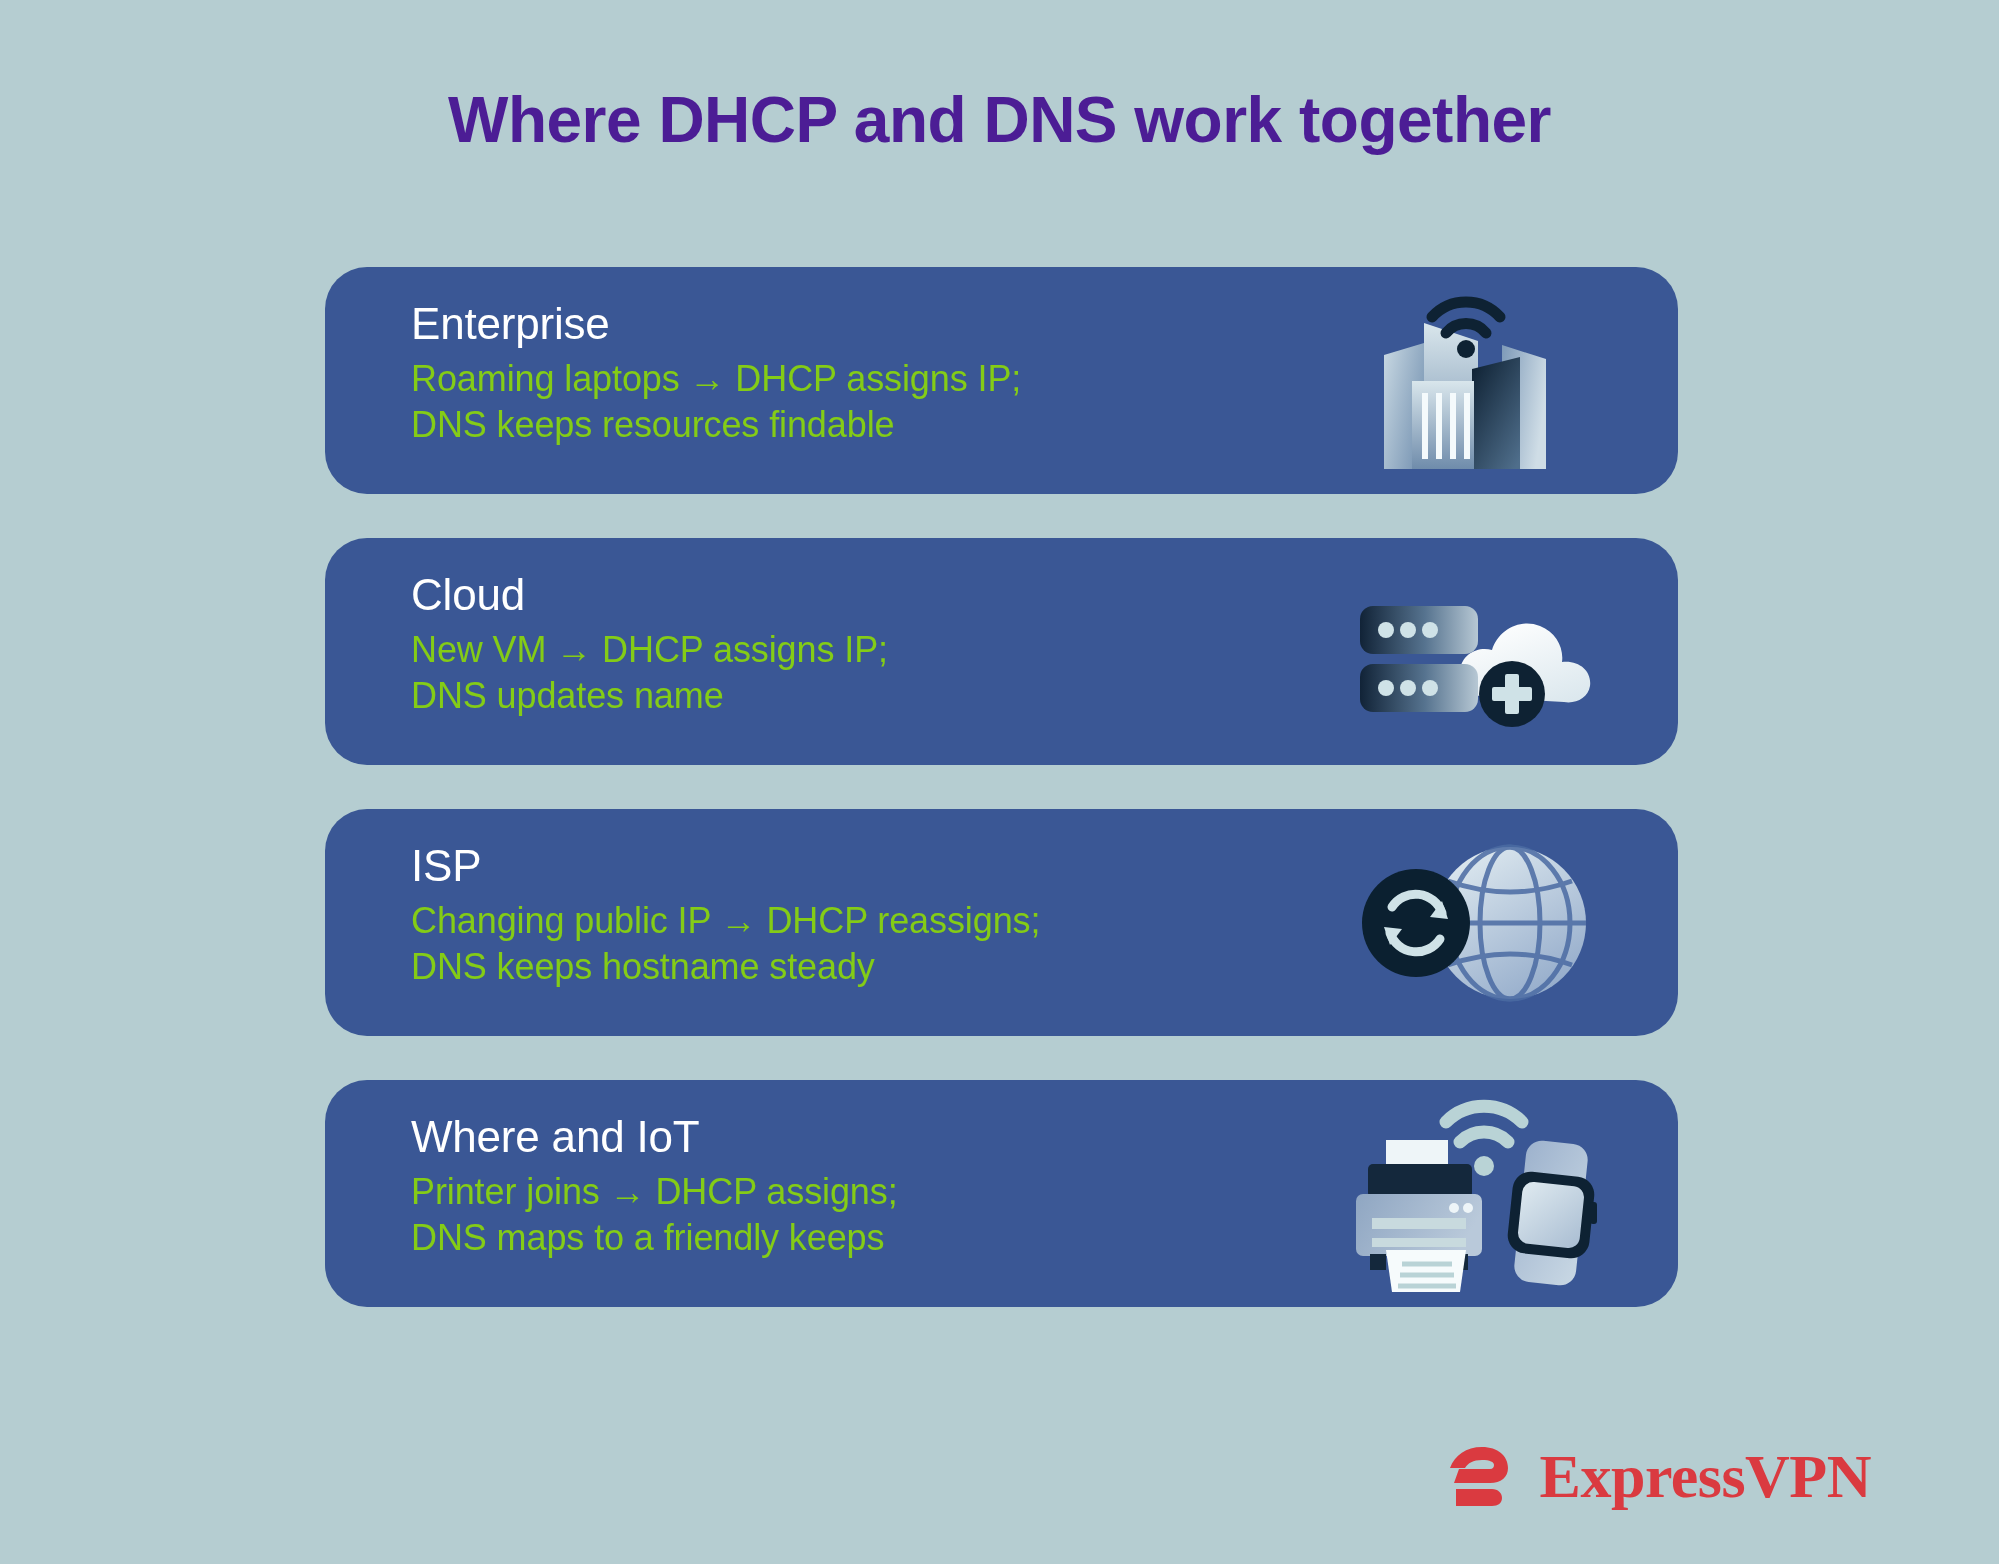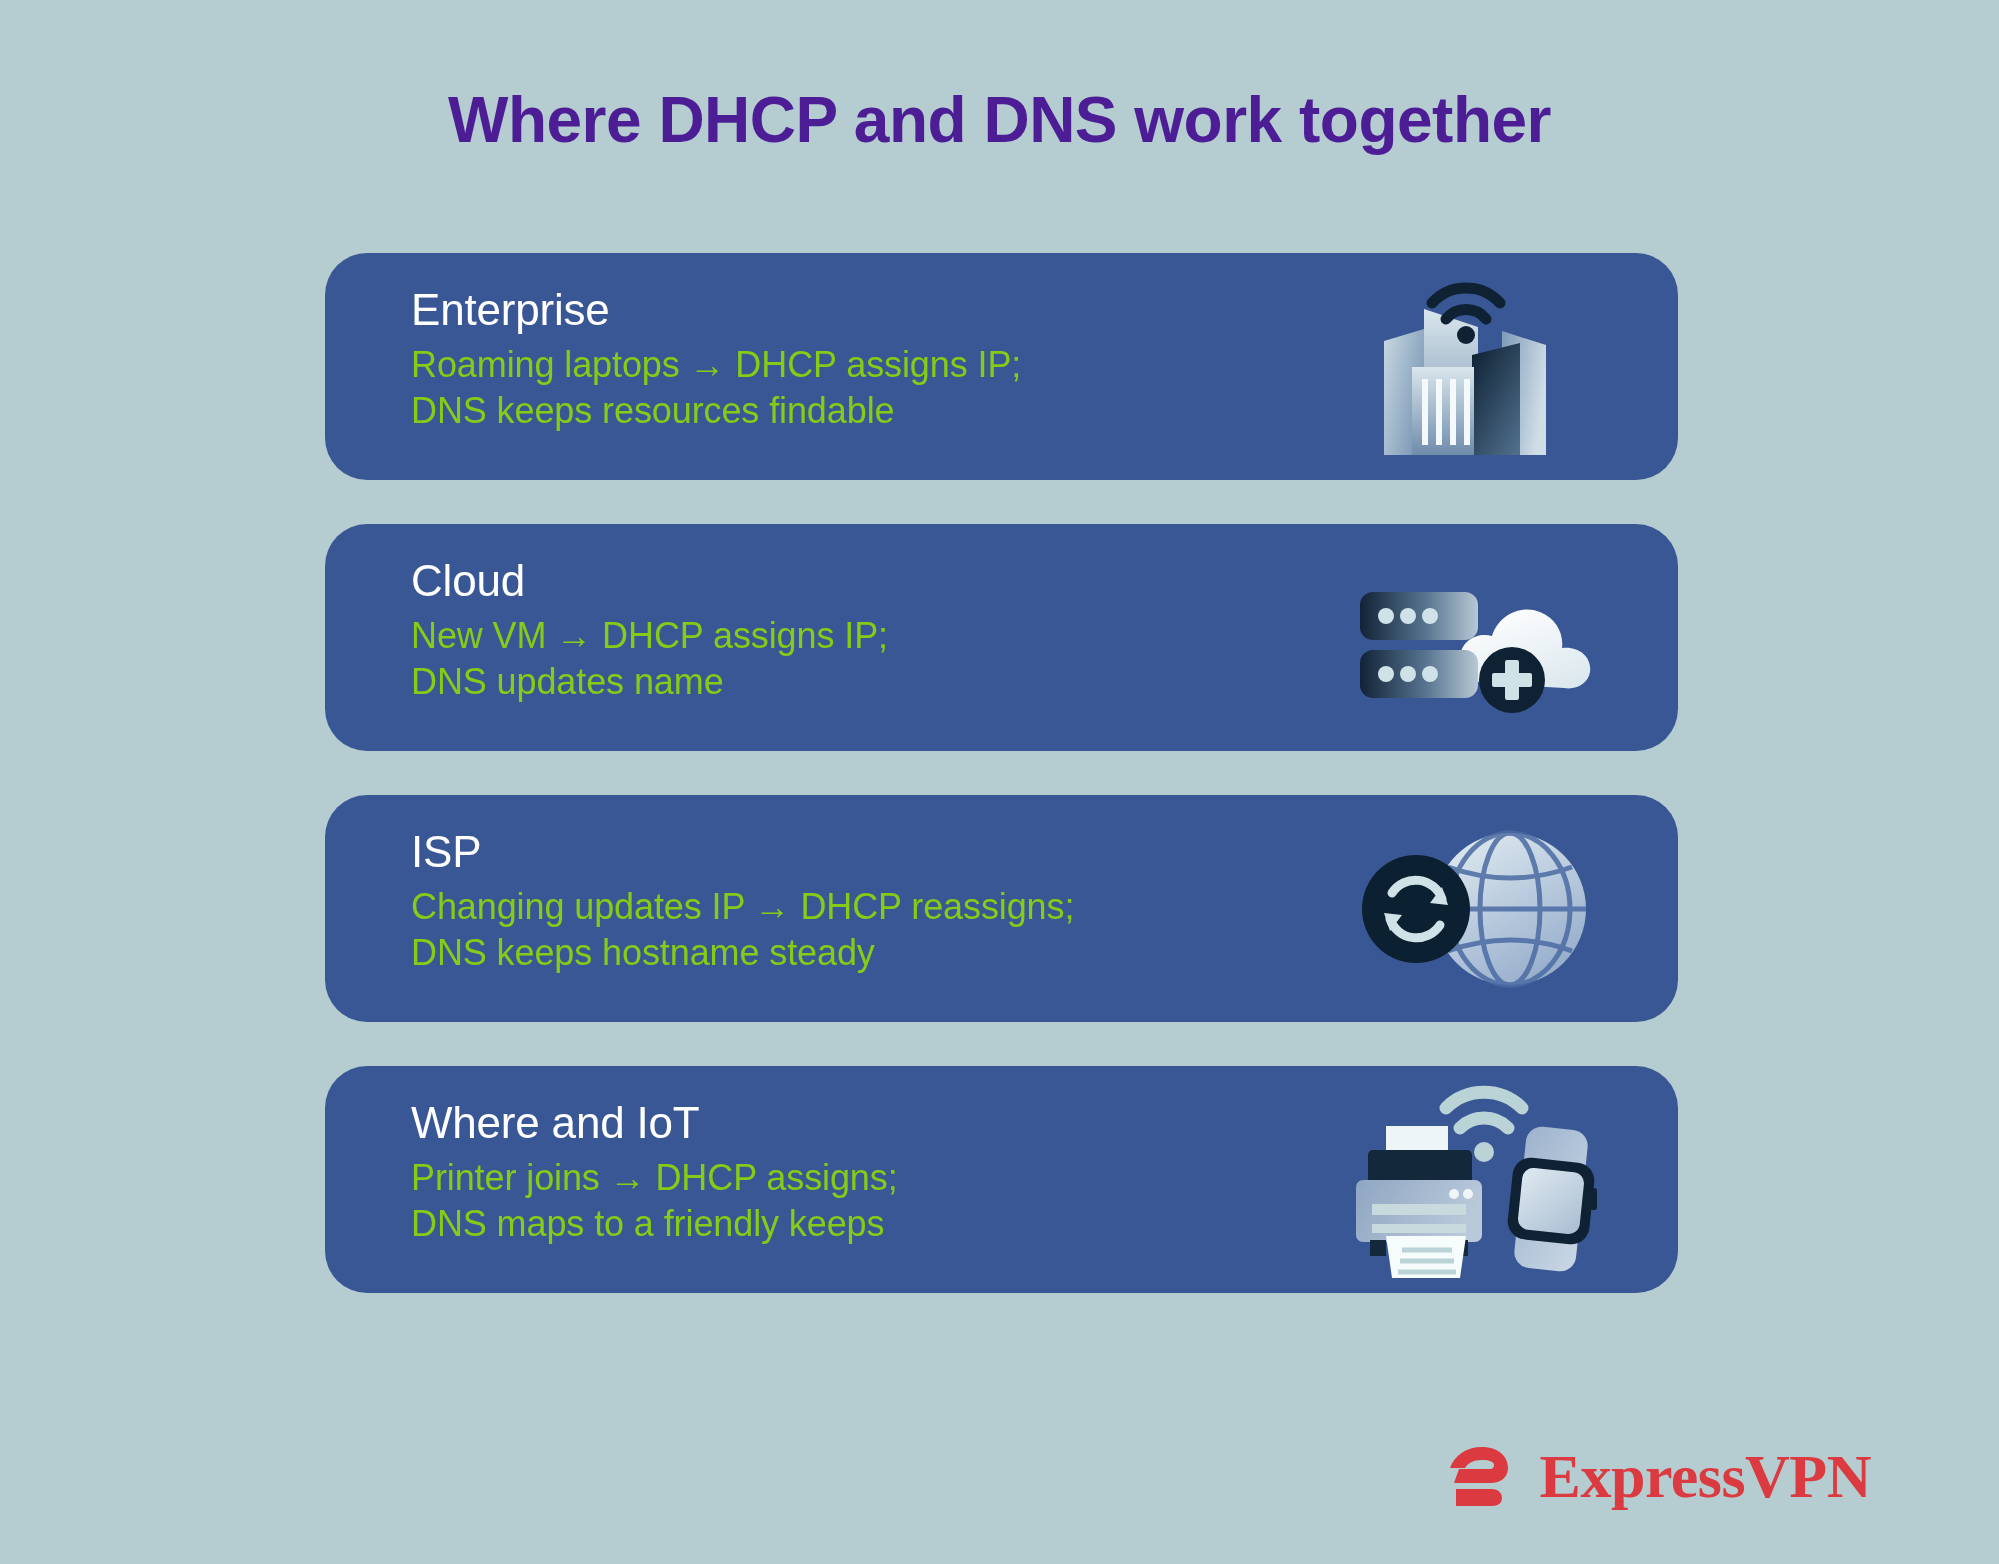--- a/index.html
+++ b/index.html
@@ -29,21 +29,21 @@
     color: #4c1d95;
     font-size: 64px;
     font-weight: bold;
     letter-spacing: -0.5px;
     line-height: 1;
   }
 
   .cards {
     position: absolute;
     left: 325px;
-    top: 253px;
+    top: 267px;
     width: 1353px;
   }
 
   .card {
     position: relative;
     box-sizing: border-box;
     height: 227px;
     margin-bottom: 44px;
     background: #3a5795;
     border-radius: 42px;
@@ -222,21 +222,21 @@
           <rect x="155" y="122" width="14" height="40" rx="2" fill="#cfe2e7"></rect>
           <rect x="142" y="135" width="40" height="14" rx="2" fill="#cfe2e7"></rect>
         </svg>
       </div>
     </div>
 
     <div class="card">
       <div class="card-text">
         <div class="card-title">ISP</div>
         <div class="card-desc">
-          <span class="card-desc-line">Changing updates IP → DHCP reassigns;</span>
+          <span class="card-desc-line">Changing public IP → DHCP reassigns;</span>
           <span class="card-desc-line">DNS keeps hostname steady</span>
         </div>
       </div>
       <div class="card-icon">
         <svg viewBox="0 0 250 200" xmlns="http://www.w3.org/2000/svg">
           <defs>
             <linearGradient id="g3g" x1="0.2" y1="0" x2="0.8" y2="1">
               <stop offset="0" stop-color="#dfeaf0"></stop>
               <stop offset="1" stop-color="#91a9c9"></stop>
             </linearGradient>

